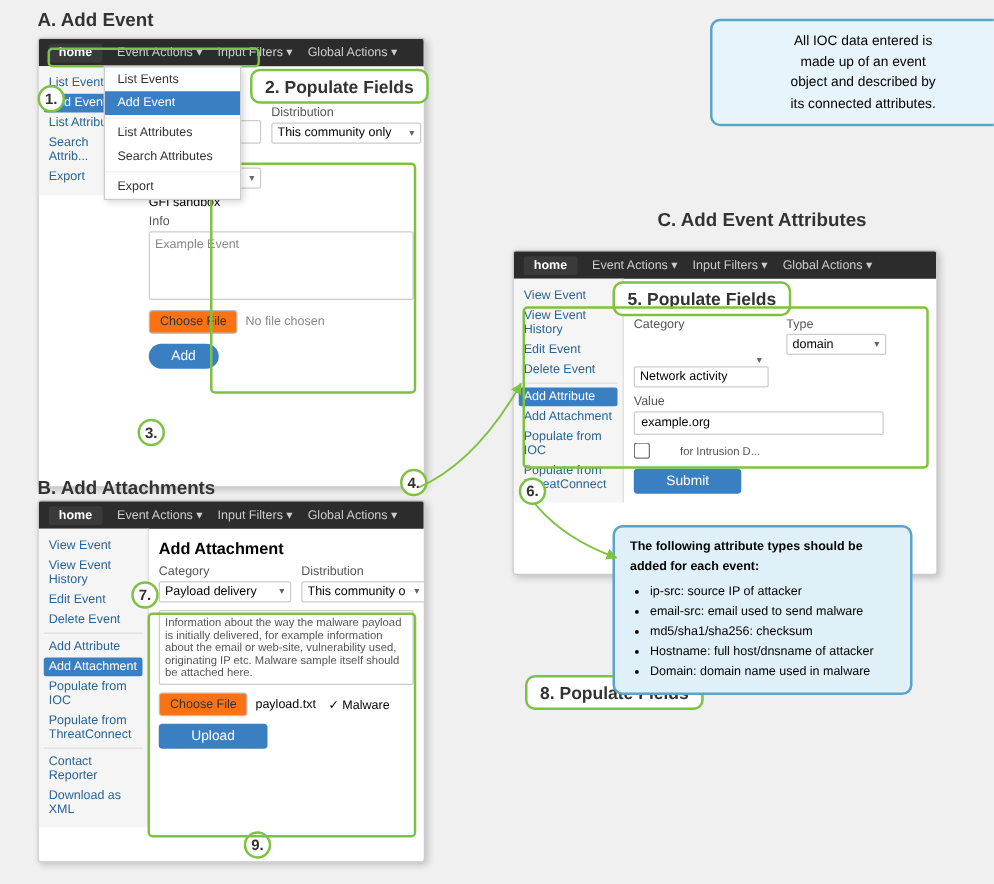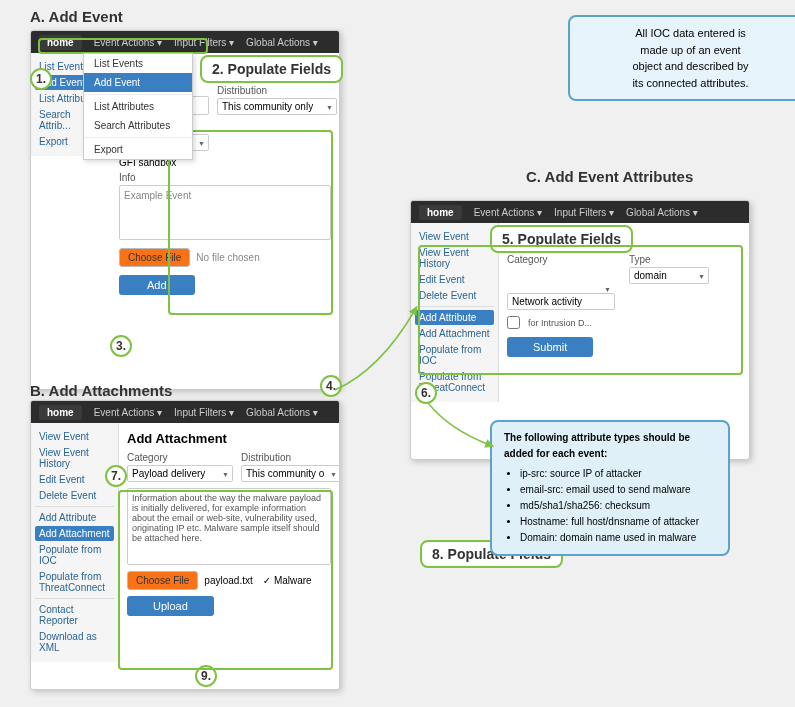--- a/index.html
+++ b/index.html
@@ -275,21 +275,21 @@
     <div style="margin-bottom:8px;">
       <span class="form-label">Info</span>
       <div class="info-box" style="height:55px;">
         <span>Example Event</span>
       </div>
     </div>
     <div style="display:flex; align-items:center; gap:6px; margin-bottom:8px;">
       <button class="btn-gray">Choose File</button>
       <span style="font-size:10px; color:#888;">No file chosen</span>
     </div>
-    <button class="btn-blue" style="padding:4px 28px;">Add</button>
+    <button class="btn-blue" style="padding:4px 18px;border-radius:10px;">Add</button>
   </div>
 </div>
 
 <div class="panel" style="left:30px; top:400px; width:310px; height:290px;">
   <div class="panel-nav">
     <span class="nav-home">home</span>
     <span class="nav-item">Event Actions ▾</span>
     <span class="nav-item">Input Filters ▾</span>
     <span class="nav-item">Global Actions ▾</span>
   </div>
@@ -322,21 +322,21 @@
       </div>
       <div>
         <span class="form-label">Distribution</span>
         <div class="select-wrap">
           <select class="form-select" style="width:100px;">
             <option>This community only</option>
           </select>
         </div>
       </div>
     </div>
-    <div class="info-box" style="height:77px; margin-bottom:6px; font-size:9px; color:#555;">Information about the way the malware payload is initially delivered, for example information about the email or web-site, vulnerability used, originating IP etc. Malware sample itself should be attached here.</div>
+    <div class="info-box" style="height:60px; margin-bottom:6px; font-size:9px; color:#555;">Information about the way the malware payload is initially delivered, for example information about the email or web-site, vulnerability used, originating IP etc. Malware sample itself should be attached here.</div>
     <div style="display:flex; align-items:center; gap:6px; margin-bottom:6px;">
       <button class="btn-gray">Choose File</button>
       <span style="font-size:10px;">payload.txt</span>
       <span style="font-size:10px; margin-left:4px;">✓ Malware</span>
     </div>
     <button class="btn-blue">Upload</button>
   </div>
 </div>
 
 <div class="panel" style="left:410px; top:200px; width:340px; height:260px;">
@@ -372,21 +372,25 @@
       </div>
       <div style="flex:1">
         <span class="form-label">Type</span>
         <div class="select-wrap">
           <select class="form-select" style="width:80px;">
             <option>domain</option>
           </select>
         </div>
       </div>
     </div>
-    <div style="display:flex; align-items:center; gap:8px; margin-bottom:8px;">
+    <div style="margin-bottom:6px;">
+      <span class="form-label">Value</span>
+      <input class="form-input" type="text" style="width: 200px;" value="example.org">
+    </div>
+    <div style="display:flex; align-items:center; gap:24px; margin-bottom:8px;">
       <input type="checkbox" style="">
       <span style="font-size:9px; color:#555;">for Intrusion D...</span>
     </div>
     <button class="btn-blue">Submit</button>
   </div>
 </div>
 
 <div style="position:absolute; left:30px; top:8px; font-size:15px; font-weight:bold; color:#333;">A.  Add Event</div>
 
 <div style="position:absolute; left:30px; top:382px; font-size:15px; font-weight:bold; color:#333;">B.  Add Attachments</div>

